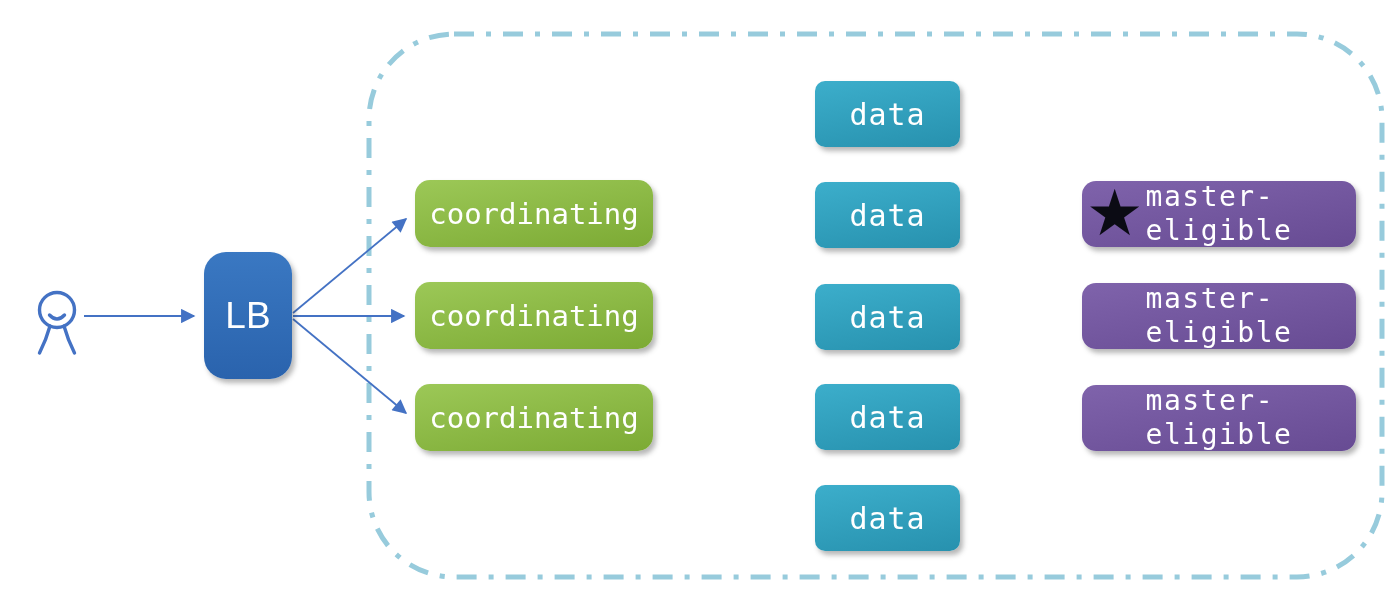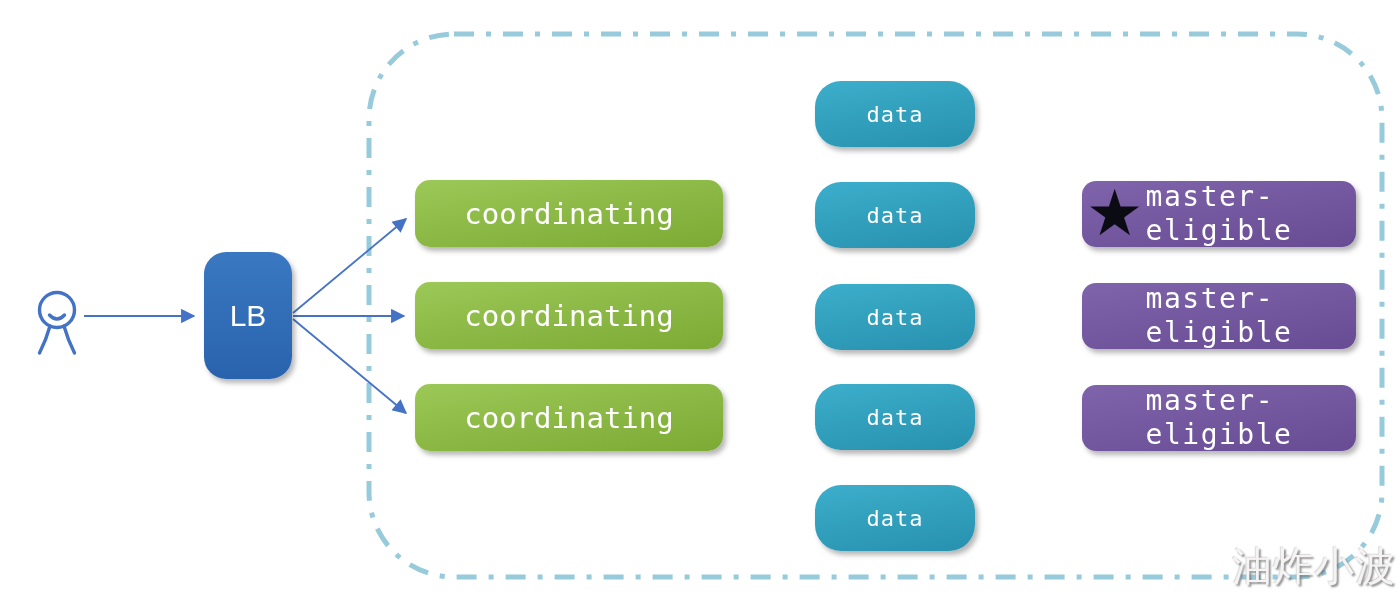--- a/index.html
+++ b/index.html
@@ -26,32 +26,32 @@
   }
   .person{stroke:var(--arrow);stroke-width:3.4;fill:none;stroke-linecap:round;}
   .node{
     position:absolute;display:flex;align-items:center;justify-content:center;
     color:var(--node-text);
     box-shadow:3px 4px 5px rgba(50,50,50,0.35);
   }
   .lb{
     left:204px;top:252px;width:88px;height:127px;border-radius:22px;
     background:linear-gradient(180deg,#3A78C2 0%,#2A63AD 100%);
-    font-family:"Liberation Sans", sans-serif;font-size:30px;
+    font-family:"Liberation Sans", sans-serif;font-size:37px;
   }
   .coord{
-    left:415px;width:308px;height:67px;border-radius:15px;
+    left:415px;width:238px;height:67px;border-radius:15px;
     background:linear-gradient(170deg,#9CC857 0%,#7CAA34 100%);
     font-size:29px;
   }
   .c1{top:180px}.c2{top:282px}.c3{top:384px}
   .data{
-    left:815px;width:160px;height:66px;border-radius:26px;
+    left:815px;width:145px;height:66px;border-radius:10px;
     background:linear-gradient(170deg,#3CAECB 0%,#2791AE 100%);
-    font-size:22px;letter-spacing:1px;
+    font-size:30px;letter-spacing:1px;
   }
   .d1{top:81px}.d2{top:182px}.d3{top:284px}.d4{top:384px}.d5{top:485px}
   .master{
     left:1082px;width:274px;height:66px;border-radius:14px;
     background:linear-gradient(170deg,#7F63AB 0%,#674B93 100%);
     font-size:28px;line-height:34px;letter-spacing:1.5px;
   }
   .m1{top:181px}.m2{top:283px}.m3{top:385px}
   .master .label{white-space:pre-line;}
   .star{
@@ -113,14 +113,13 @@
   </div>
   <div class="node master m2">
     <span class="label">master-
 eligible</span>
   </div>
   <div class="node master m3">
     <span class="label">master-
 eligible</span>
   </div>
 
-  <div class="watermark">油炸小波</div>
 </div>
 
 </body></html>

